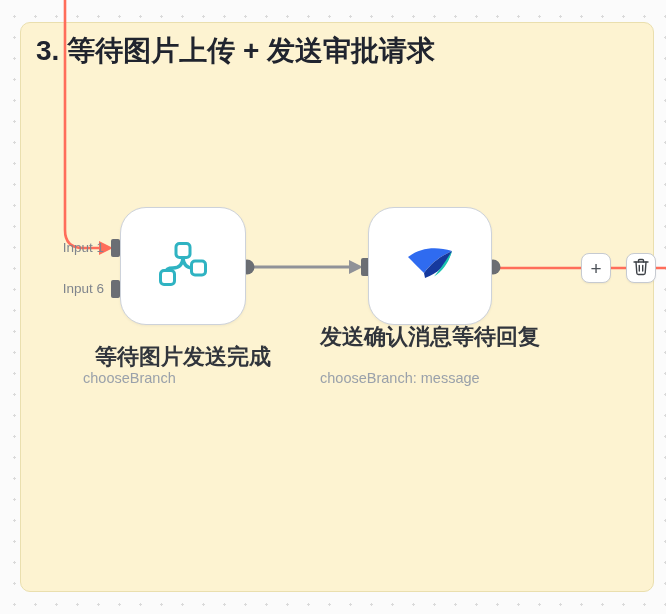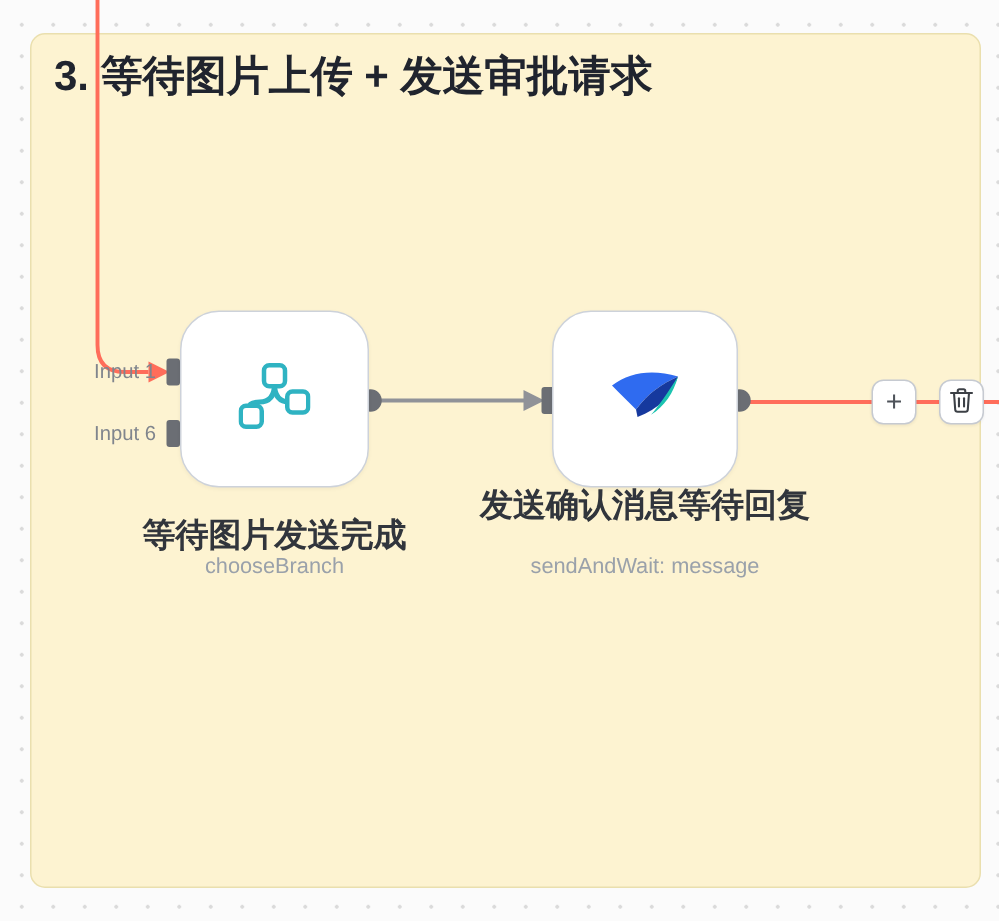--- a/index.html
+++ b/index.html
@@ -27,21 +27,21 @@
     box-sizing:border-box;box-shadow:0 1px 3px rgba(0,0,0,0.05);
     display:flex;align-items:center;justify-content:center;
   }
   .node-1{left:120px;top:207px;width:126px;height:118px;}
   .node-2{left:368px;top:207px;width:124px;height:118px;}
   .node-label{
     position:absolute;text-align:center;
     font-size:22px;font-weight:600;color:#31353c;
   }
   .node-sublabel{
-    position:absolute;text-align:center;
+    position:absolute;
     font-size:14.5px;font-weight:400;color:#9aa1aa;
   }
   .n1-label{left:83px;top:342px;width:200px;}
   .n1-sub{left:83px;top:370px;width:200px;}
   .n2-label{left:320px;top:322px;width:220px;}
   .n2-sub{left:320px;top:370px;width:220px;}
   .input-label{
     position:absolute;width:74px;text-align:right;
     font-size:13.5px;color:#80858d;
   }
@@ -111,21 +111,21 @@
       <path d="M3 14 C15 5 30 3 47 8 C36 13 27 19 19 30 C13 24 8 19 3 14 Z" fill="#2f6bf0"></path>
       <path d="M47 8 C43 20 34 30 20 35 L19 30 C27 19 36 13 47 8 Z" fill="#16399e"></path>
       <path d="M47 8 C44 19 38 28 29 33.5 C34 28 40 19 47 8 Z" fill="#1cc3b0"></path>
     </svg>
   </span>
 </div>
 
 <div class="node-label n1-label">等待图片发送完成</div>
 <div class="node-sublabel n1-sub">chooseBranch</div>
 <div class="node-label n2-label">发送确认消息等待回复</div>
-<div class="node-sublabel n2-sub">sendAndWait: message</div>
+<div class="node-sublabel n2-sub">chooseBranch: message</div>
 
 <button class="conn-btn add-btn">+</button>
 <button class="conn-btn del-btn">
   <span>
     <svg width="16" height="18" viewBox="0 0 16 18" fill="none" stroke="#3c4046" stroke-width="1.4" stroke-linecap="round">
       <path d="M1 4 H15"></path>
       <path d="M5.5 4 V2.6 Q5.5 1.5 6.6 1.5 H9.4 Q10.5 1.5 10.5 2.6 V4"></path>
       <path d="M3 4 L3.8 15 Q3.9 16.5 5.4 16.5 H10.6 Q12.1 16.5 12.2 15 L13 4"></path>
       <path d="M6.3 7.5 V13"></path>
       <path d="M9.7 7.5 V13"></path>

